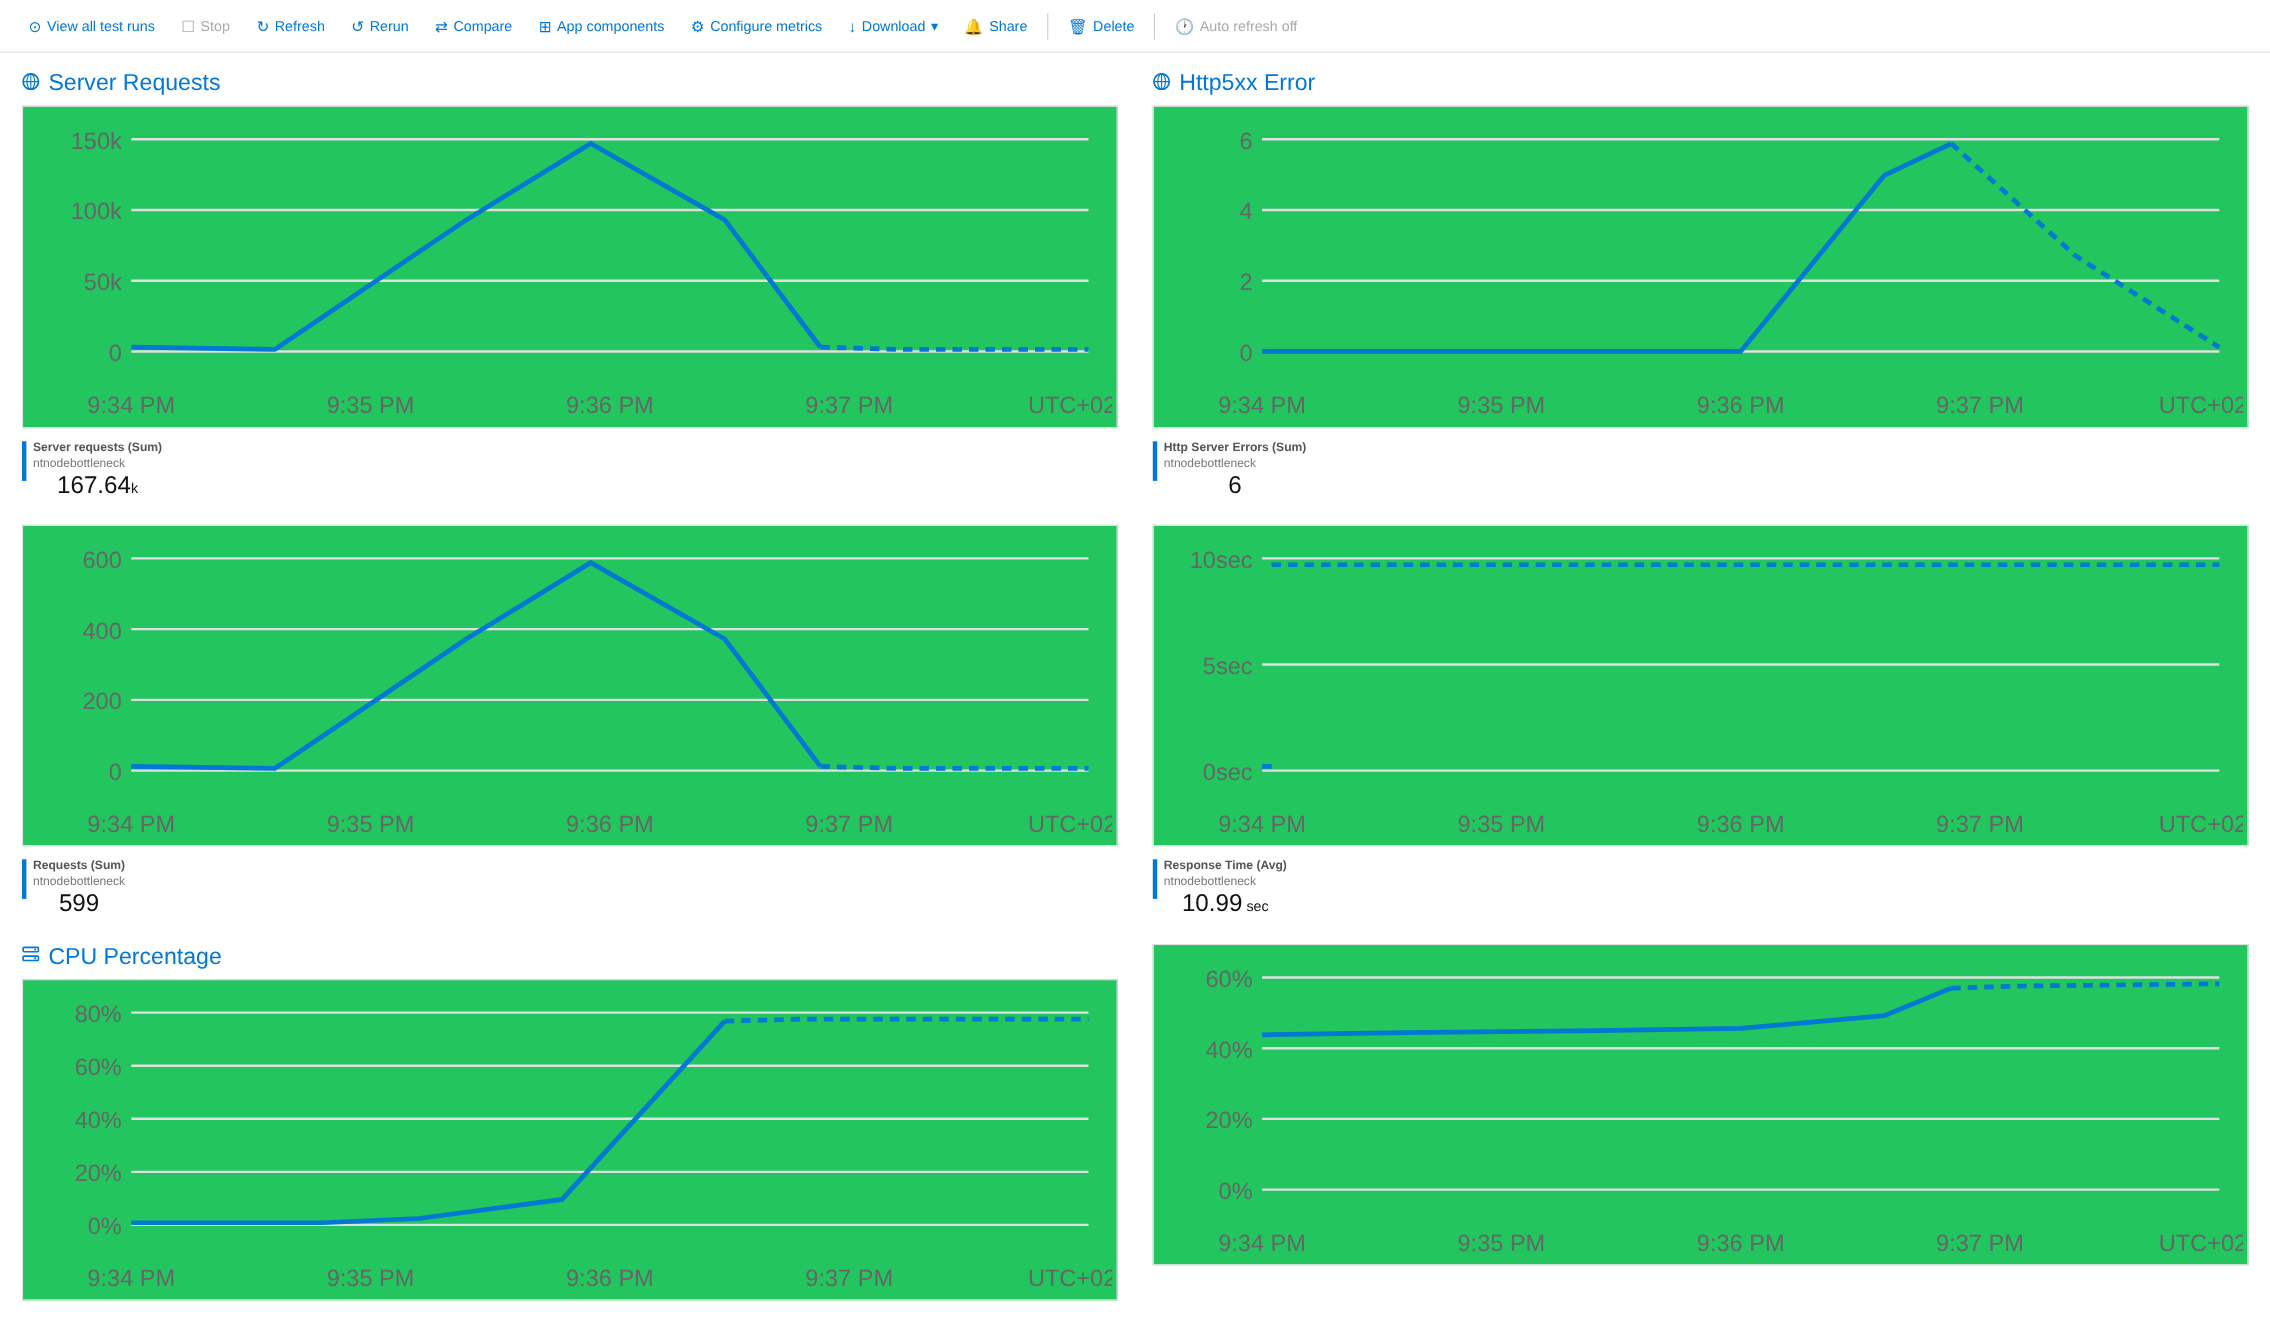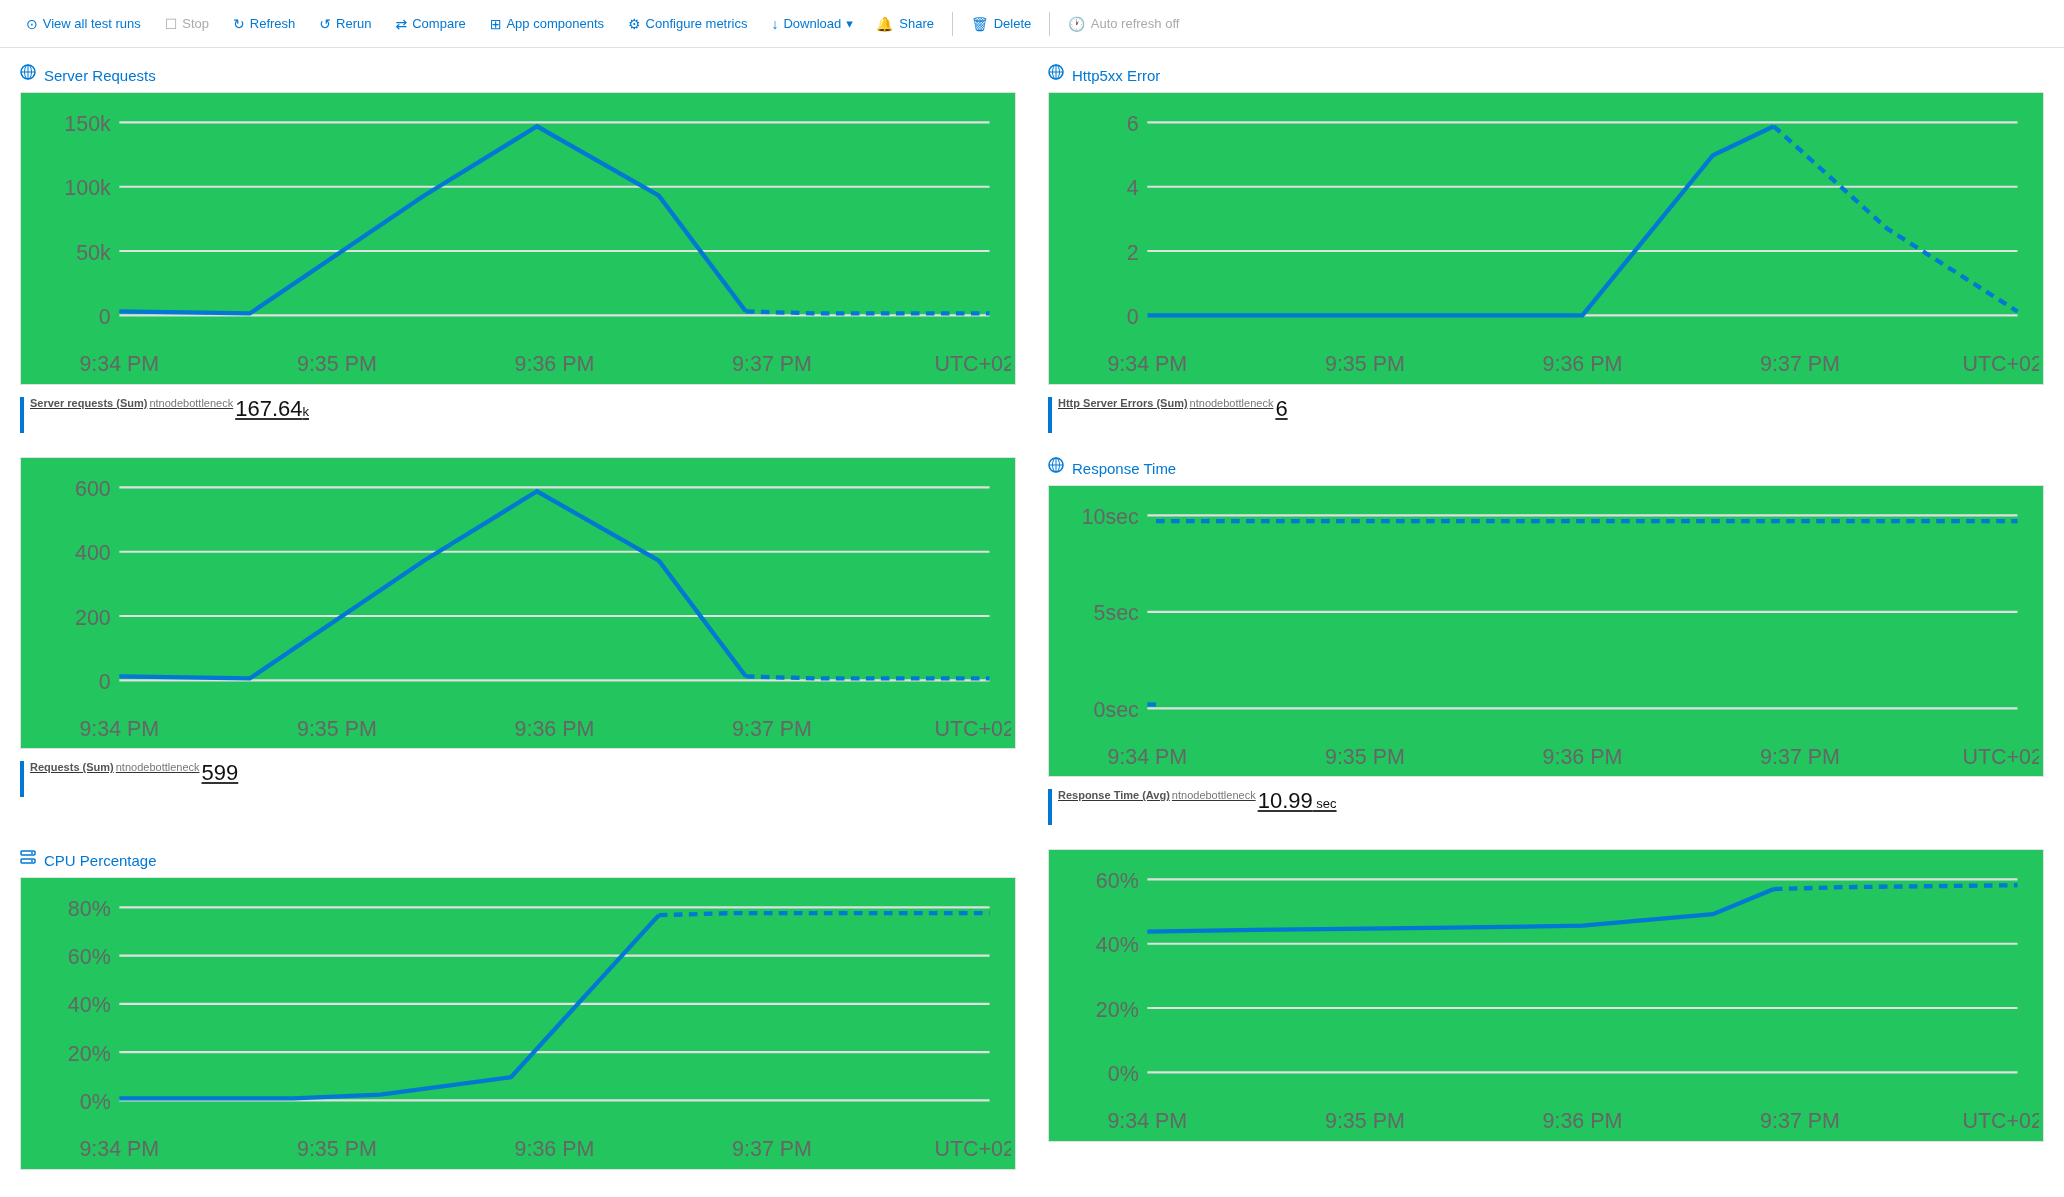--- a/index.html
+++ b/index.html
@@ -44,24 +44,24 @@
       gap: 24px 32px;
     }
 
     .chart-panel {
       display: flex;
       flex-direction: column;
     }
 
     .chart-title {
       display: flex;
-      align-items: flex-end;
+      align-items: center;
       gap: 8px;
       color: #0078d4;
-      font-size: 15px;
+      font-size: 21px;
       font-weight: 500;
       margin-bottom: 8px;
     }
     .chart-title-icon { font-size: 16px; }
 
     .chart-area {
       border: 1px solid #e0e0e0;
       padding: 8px 4px 4px 4px;
       background: #22c55e;
       margin-bottom: 8px;
@@ -79,23 +79,22 @@
       margin-top: 4px;
     }
     .chart-legend-bar {
       width: 4px;
       height: 36px;
       background: #0078d4;
       flex-shrink: 0;
     }
     .chart-legend-text {
       display: flex;
-      flex-direction: row;
+      flex-direction: column;
       gap: 2px;
-      text-decoration: underline;
     }
     .chart-legend-label {
       font-size: 11px;
       color: #555;
       font-weight: 600;
     }
     .chart-legend-sub {
       font-size: 11px;
       color: #777;
     }
@@ -277,29 +276,20 @@
     <div class="chart-legend">
       <div class="chart-legend-bar"></div>
       <div class="chart-legend-text">
         <span class="chart-legend-label">Requests (Sum)</span>
         <span class="chart-legend-sub">ntnodebottleneck</span>
         <span class="chart-legend-value">599<span class="chart-legend-unit"></span></span>
       </div>
     </div>
   </div>
       <div class="chart-panel">
-    <div class="chart-title">
-      <span class="chart-title-icon"><svg width="16" height="16" viewBox="0 0 16 16" fill="#0078d4">
-              <circle cx="8" cy="8" r="7" fill="none" stroke="#0078d4" stroke-width="1.5"></circle>
-              <ellipse cx="8" cy="8" rx="3.5" ry="7" fill="none" stroke="#0078d4" stroke-width="1"></ellipse>
-              <line x1="1" y1="8" x2="15" y2="8" stroke="#0078d4" stroke-width="1"></line>
-              <line x1="8" y1="1" x2="8" y2="15" stroke="#0078d4" stroke-width="1"></line>
-            </svg></span>
-      <span>Response Time</span>
-    </div>
     <div class="chart-area">
       <svg class="chart-svg" viewBox="0 0 460 130" xmlns="http://www.w3.org/2000/svg">
             <line x1="44" y1="10" x2="450" y2="10" stroke="#e0e0e0" stroke-width="1"></line>
             <text x="40" y="14" text-anchor="end" font-size="10" fill="#666">10sec</text>
             <line x1="44" y1="55" x2="450" y2="55" stroke="#e0e0e0" stroke-width="1"></line>
             <text x="40" y="59" text-anchor="end" font-size="10" fill="#666">5sec</text>
             <line x1="44" y1="100" x2="450" y2="100" stroke="#e0e0e0" stroke-width="1"></line>
             <text x="40" y="104" text-anchor="end" font-size="10" fill="#666">0sec</text>
             <text x="44" y="126" text-anchor="middle" font-size="10" fill="#666">9:34 PM</text>
             <text x="145.5" y="126" text-anchor="middle" font-size="10" fill="#666">9:35 PM</text>

